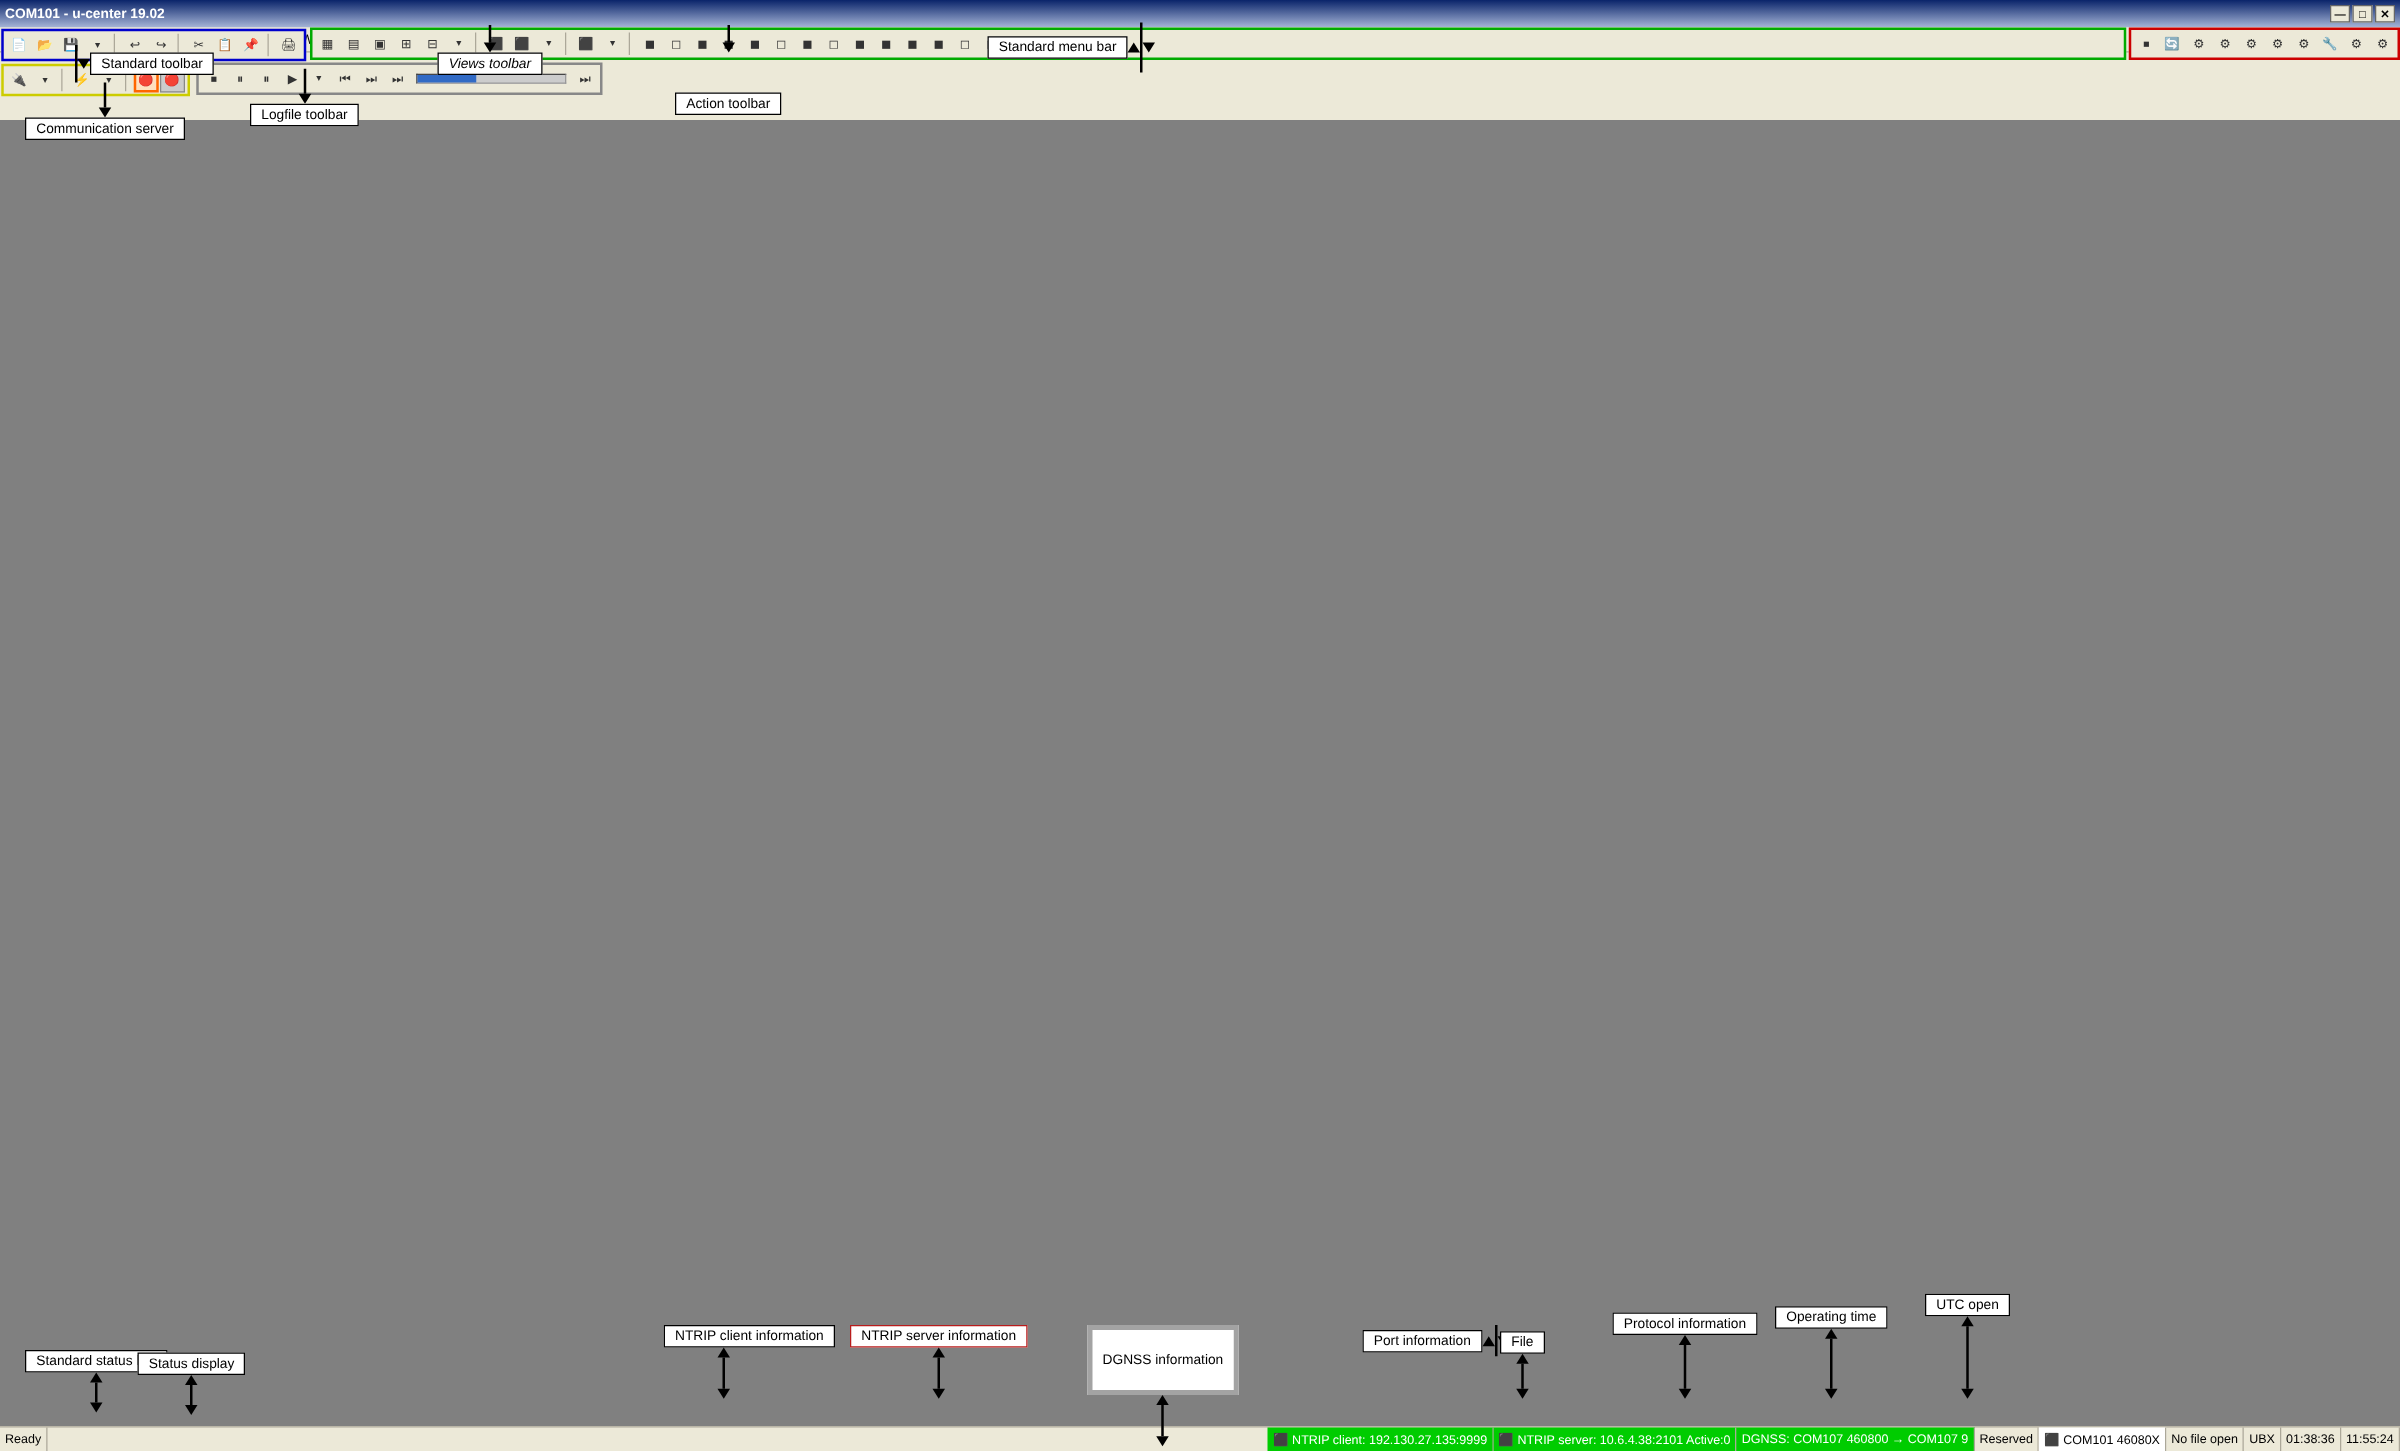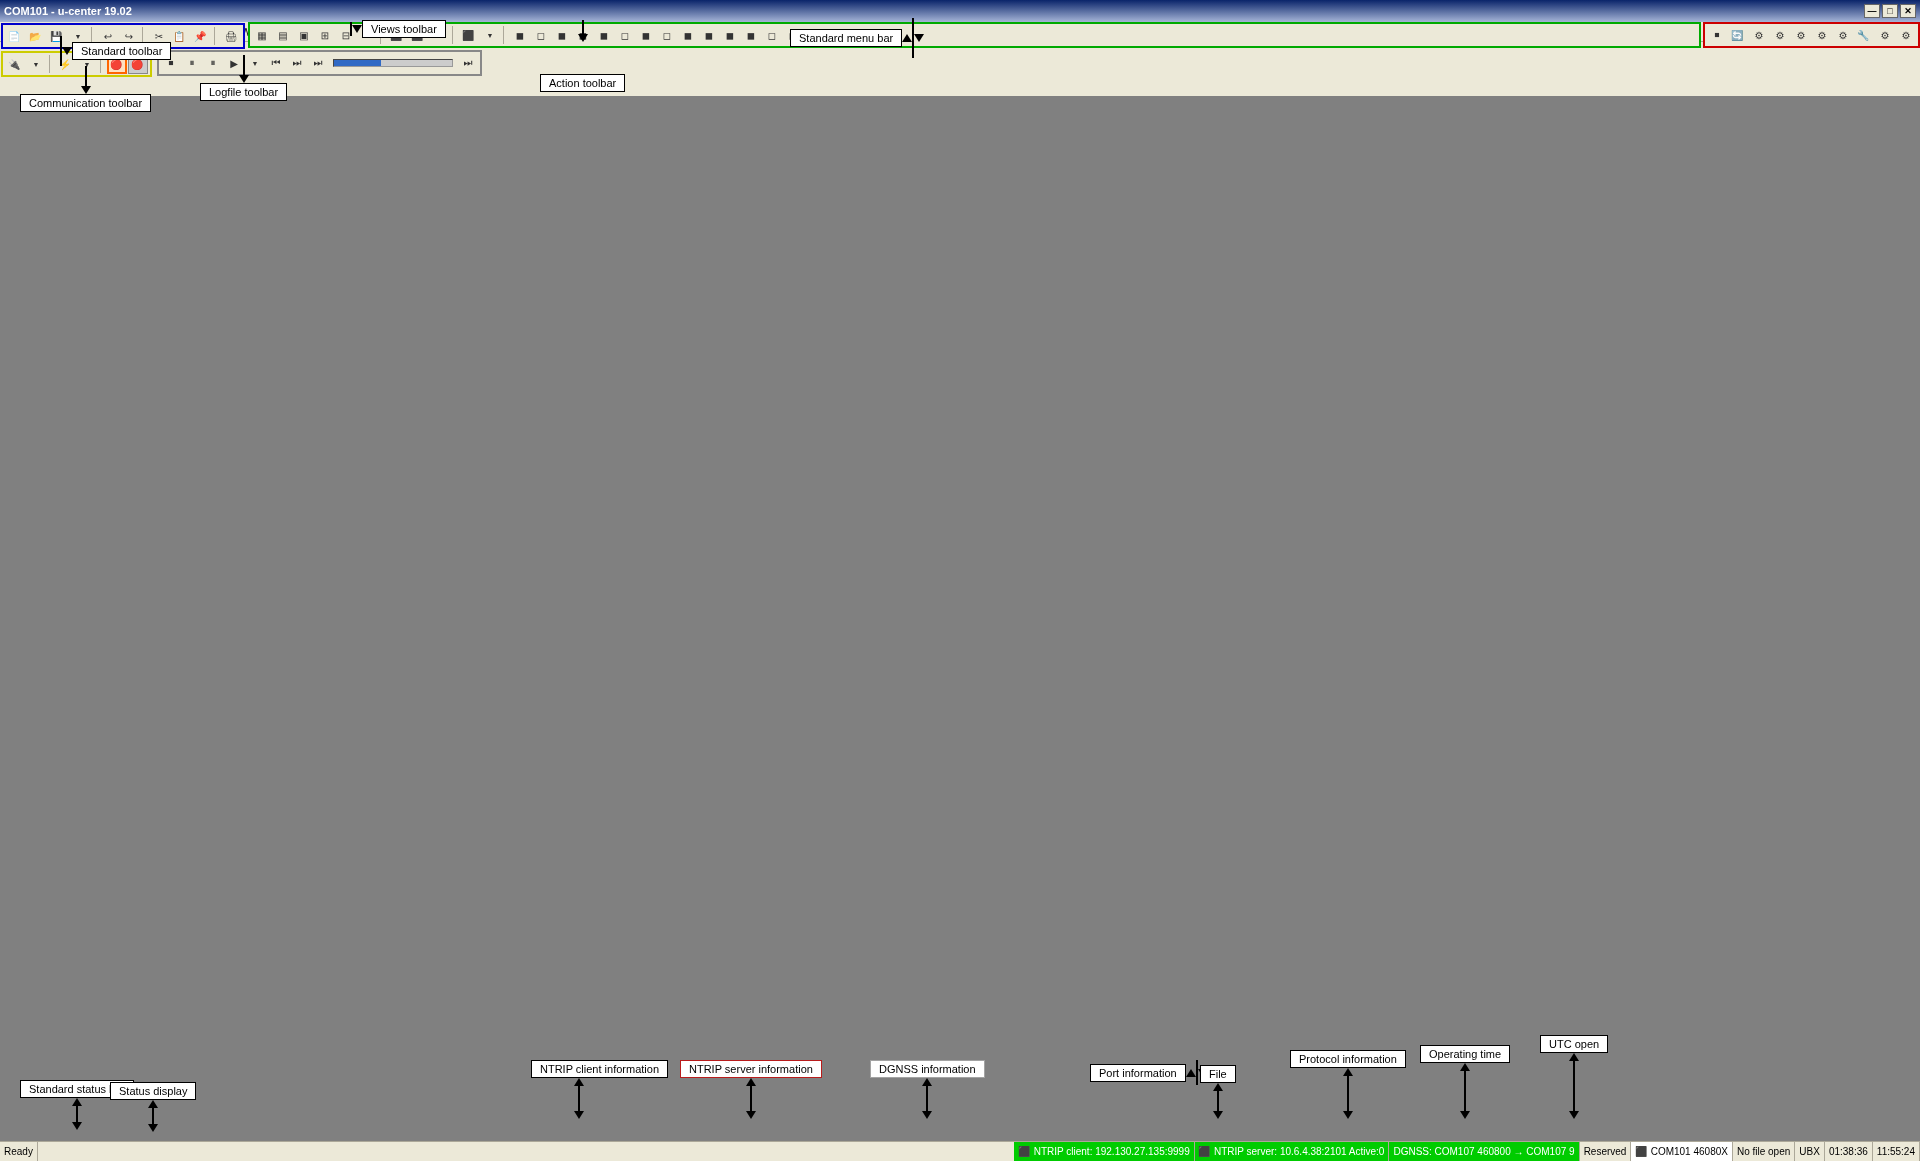--- a/index.html
+++ b/index.html
@@ -363,21 +363,21 @@
 </div>
 
 <div id="annotations">
 
   <div style="position:absolute; top:36px; left:60px; display:flex; flex-direction:row; align-items:center;">
     <div style="width:2px; height:30px; background:black; margin-left:0;"></div>
     <div style="width:0;height:0;border-left:5px solid transparent;border-right:5px solid transparent;border-top:8px solid black;"></div>
     <div style="background:white;border:1px solid black;padding:2px 8px;font-size:11px;white-space:nowrap;">Standard toolbar</div>
   </div>
 
-  <div style="position:absolute; top:20px; left:350px; display:flex; flex-direction:row; align-items:center;">
+  <div style="position:absolute; top:20px; left:350px; display:flex; flex-direction:column; align-items:center;font-style:italic;">
     <div style="width:2px; height:14px; background:black;"></div>
     <div style="width:0;height:0;border-left:5px solid transparent;border-right:5px solid transparent;border-top:8px solid black;"></div>
     <div style="background:white;border:1px solid black;padding:2px 8px;font-size:11px;white-space:nowrap;">Views toolbar</div>
   </div>
 
   <div style="position:absolute; top:20px; left:540px; display:flex; flex-direction:column; align-items:center;">
     <div style="width:2px; height:14px; background:black;"></div>
     <div style="width:0;height:0;border-left:5px solid transparent;border-right:5px solid transparent;border-top:8px solid black;"></div>
     <div style="background:white;border:1px solid black;padding:2px 8px;font-size:11px;white-space:nowrap;margin-top:32px;">Action toolbar</div>
   </div>
@@ -385,21 +385,21 @@
   <div style="position:absolute; top:18px; left:790px; display:flex; flex-direction:row; align-items:center;">
     <div style="background:white;border:1px solid black;padding:2px 8px;font-size:11px;white-space:nowrap;">Standard menu bar</div>
     <div style="width:0;height:0;border-left:5px solid transparent;border-right:5px solid transparent;border-bottom:8px solid black;"></div>
     <div style="width:2px; height:40px; background:black;"></div>
     <div style="width:0;height:0;border-left:5px solid transparent;border-right:5px solid transparent;border-top:8px solid black;"></div>
   </div>
 
   <div style="position:absolute; top:66px; left:20px; display:flex; flex-direction:column; align-items:center;">
     <div style="width:2px; height:20px; background:black;"></div>
     <div style="width:0;height:0;border-left:5px solid transparent;border-right:5px solid transparent;border-top:8px solid black;"></div>
-    <div style="background:white;border:1px solid black;padding:2px 8px;font-size:11px;white-space:nowrap;">Communication toolbar</div>
+    <div style="background:white;border:1px solid black;padding:2px 8px;font-size:11px;white-space:nowrap;">Communication server</div>
   </div>
 
   <div style="position:absolute; top:55px; left:200px; display:flex; flex-direction:column; align-items:center;">
     <div style="width:2px; height:20px; background:black;"></div>
     <div style="width:0;height:0;border-left:5px solid transparent;border-right:5px solid transparent;border-top:8px solid black;"></div>
     <div style="background:white;border:1px solid black;padding:2px 8px;font-size:11px;white-space:nowrap;">Logfile toolbar</div>
   </div>
 
   <div style="position:absolute; top:1080px; left:20px; display:flex; flex-direction:column; align-items:center;">
     <div style="background:white;border:1px solid black;padding:2px 8px;font-size:11px;white-space:nowrap;">Standard status bar</div>
@@ -423,21 +423,21 @@
   </div>
 
   <div style="position:absolute; top:1060px; left:680px; display:flex; flex-direction:column; align-items:center;">
     <div style="background:white;border:1px solid #b91c1c;padding:2px 8px;font-size:11px;white-space:nowrap;">NTRIP server information</div>
     <div style="width:0;height:0;border-left:5px solid transparent;border-right:5px solid transparent;border-bottom:8px solid black;"></div>
     <div style="width:2px; height:25px; background:black;"></div>
     <div style="width:0;height:0;border-left:5px solid transparent;border-right:5px solid transparent;border-top:8px solid black;"></div>
   </div>
 
   <div style="position:absolute; top:1060px; left:870px; display:flex; flex-direction:column; align-items:center;">
-    <div style="background:white;border:1px solid #a3a3a3;padding:2px 8px;font-size:11px;white-space:nowrap;">DGNSS information</div>
+    <div style="background:white;border:4px solid #a3a3a3;padding:18px 8px;font-size:11px;white-space:nowrap;">DGNSS information</div>
     <div style="width:0;height:0;border-left:5px solid transparent;border-right:5px solid transparent;border-bottom:8px solid black;"></div>
     <div style="width:2px; height:25px; background:black;"></div>
     <div style="width:0;height:0;border-left:5px solid transparent;border-right:5px solid transparent;border-top:8px solid black;"></div>
   </div>
 
   <div style="position:absolute; top:1060px; left:1090px; display:flex; flex-direction:row; align-items:center;">
     <div style="background:white;border:1px solid black;padding:2px 8px;font-size:11px;white-space:nowrap;">Port information</div>
     <div style="width:0;height:0;border-left:5px solid transparent;border-right:5px solid transparent;border-bottom:8px solid black;"></div>
     <div style="width:2px; height:25px; background:black;"></div>
     <div style="width:0;height:0;border-left:5px solid transparent;border-right:5px solid transparent;border-top:8px solid black;"></div>

